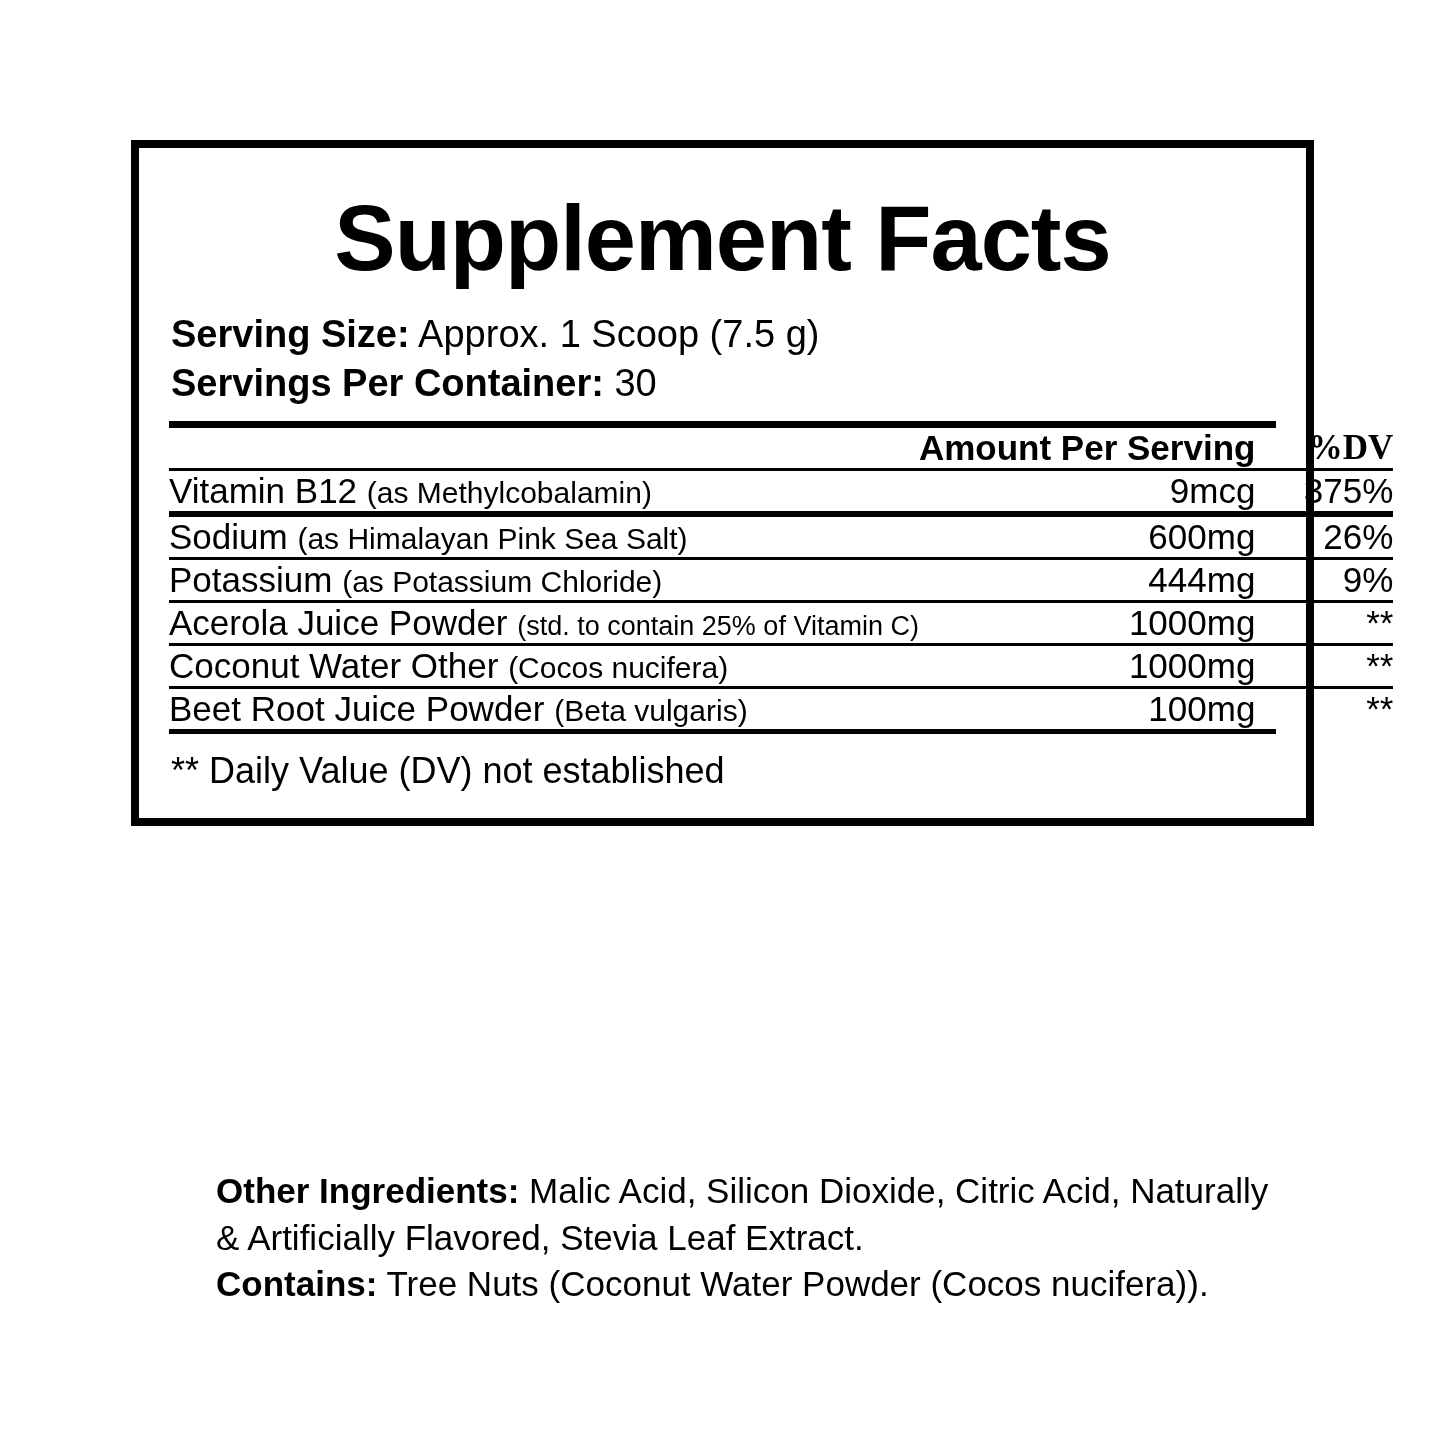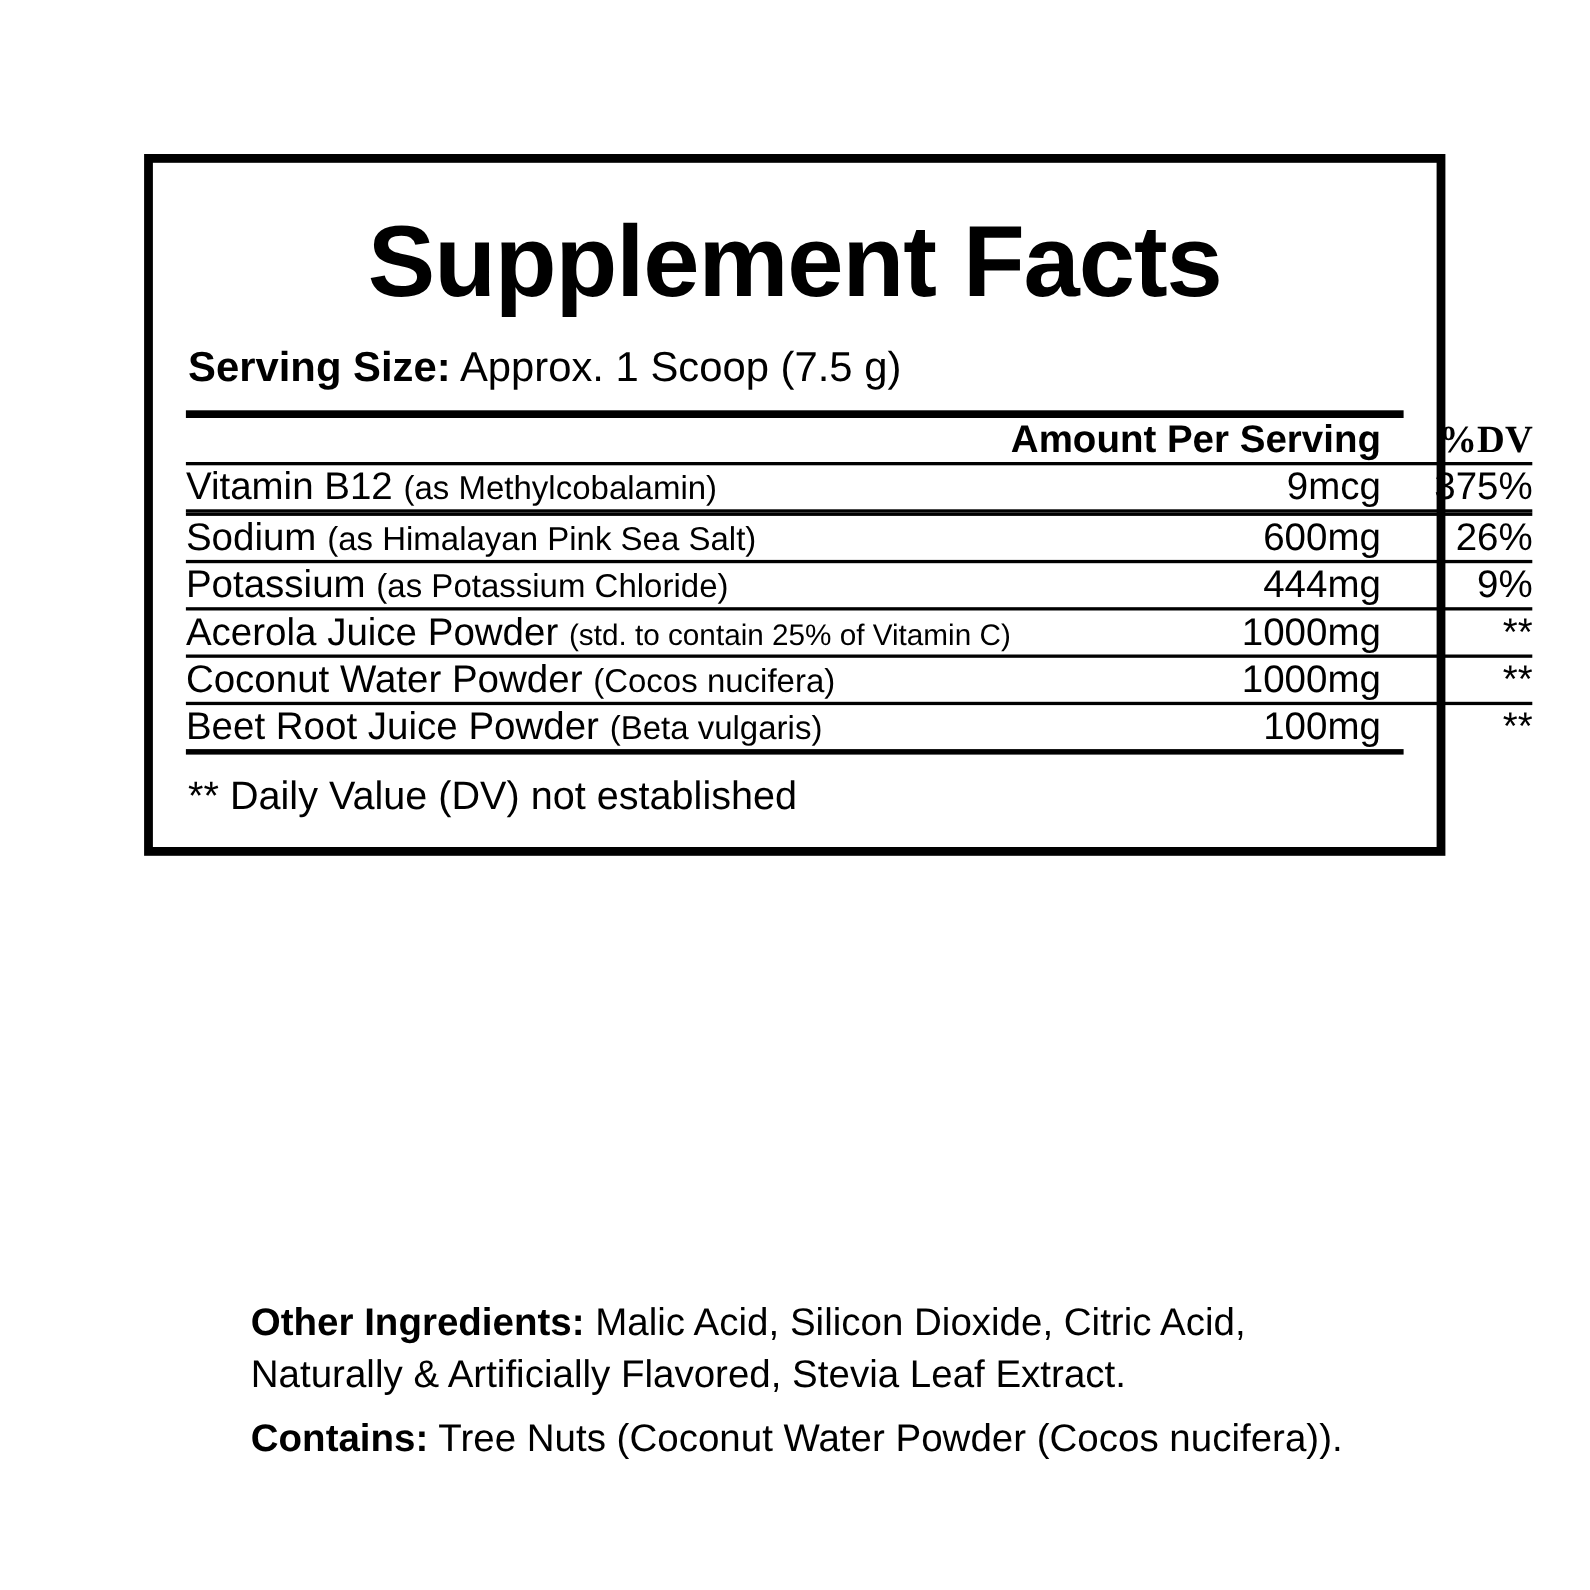--- a/index.html
+++ b/index.html
@@ -114,34 +114,38 @@
   .below {
     position: absolute;
     left: 216px;
     top: 1168px;
     width: 1070px;
     font-family: "Liberation Sans", sans-serif;
     font-size: 35px;
     line-height: 1.33;
   }
   .below b { font-weight: bold; }
-  .below p { margin: 12px; }
+  .below p { margin: 0; }
 </style>
 </head>
 <body>
 
 <div class="page">
 
   <div class="panel">
 
     <div class="title">Supplement Facts</div>
 
     <div class="serving-line">
       <b>Serving Size:</b>
       <span>Approx. 1 Scoop (7.5 g)</span>
+    </div>
+    <div class="serving-line">
+      <b>Servings Per Container:</b>
+      <span>30</span>
     </div>
 
     <div class="rule-thick"></div>
 
     <table class="facts">
       <tbody>
           <tr class="hdr-row">
         <th class="spacer"></th>
         <th>Amount Per Serving</th>
         <th style="padding-left:26px;font-family:Liberation Serif, serif;">%DV</th>
@@ -209,21 +213,21 @@
         <td class="dv">**</td>
       </tr>
       <tr>
             <td class="divider-cell" colspan="3">
               <div></div>
             </td>
           </tr>
 
       <tr class="row">
         <td class="name">
-          <span>Coconut Water Powder</span>
+          <span>Coconut Water Other</span>
           <span class="sub">(Cocos nucifera)</span>
         </td>
         <td class="amount">1000mg</td>
         <td class="dv">**</td>
       </tr>
       <tr>
             <td class="divider-cell" colspan="3">
               <div></div>
             </td>
           </tr>

